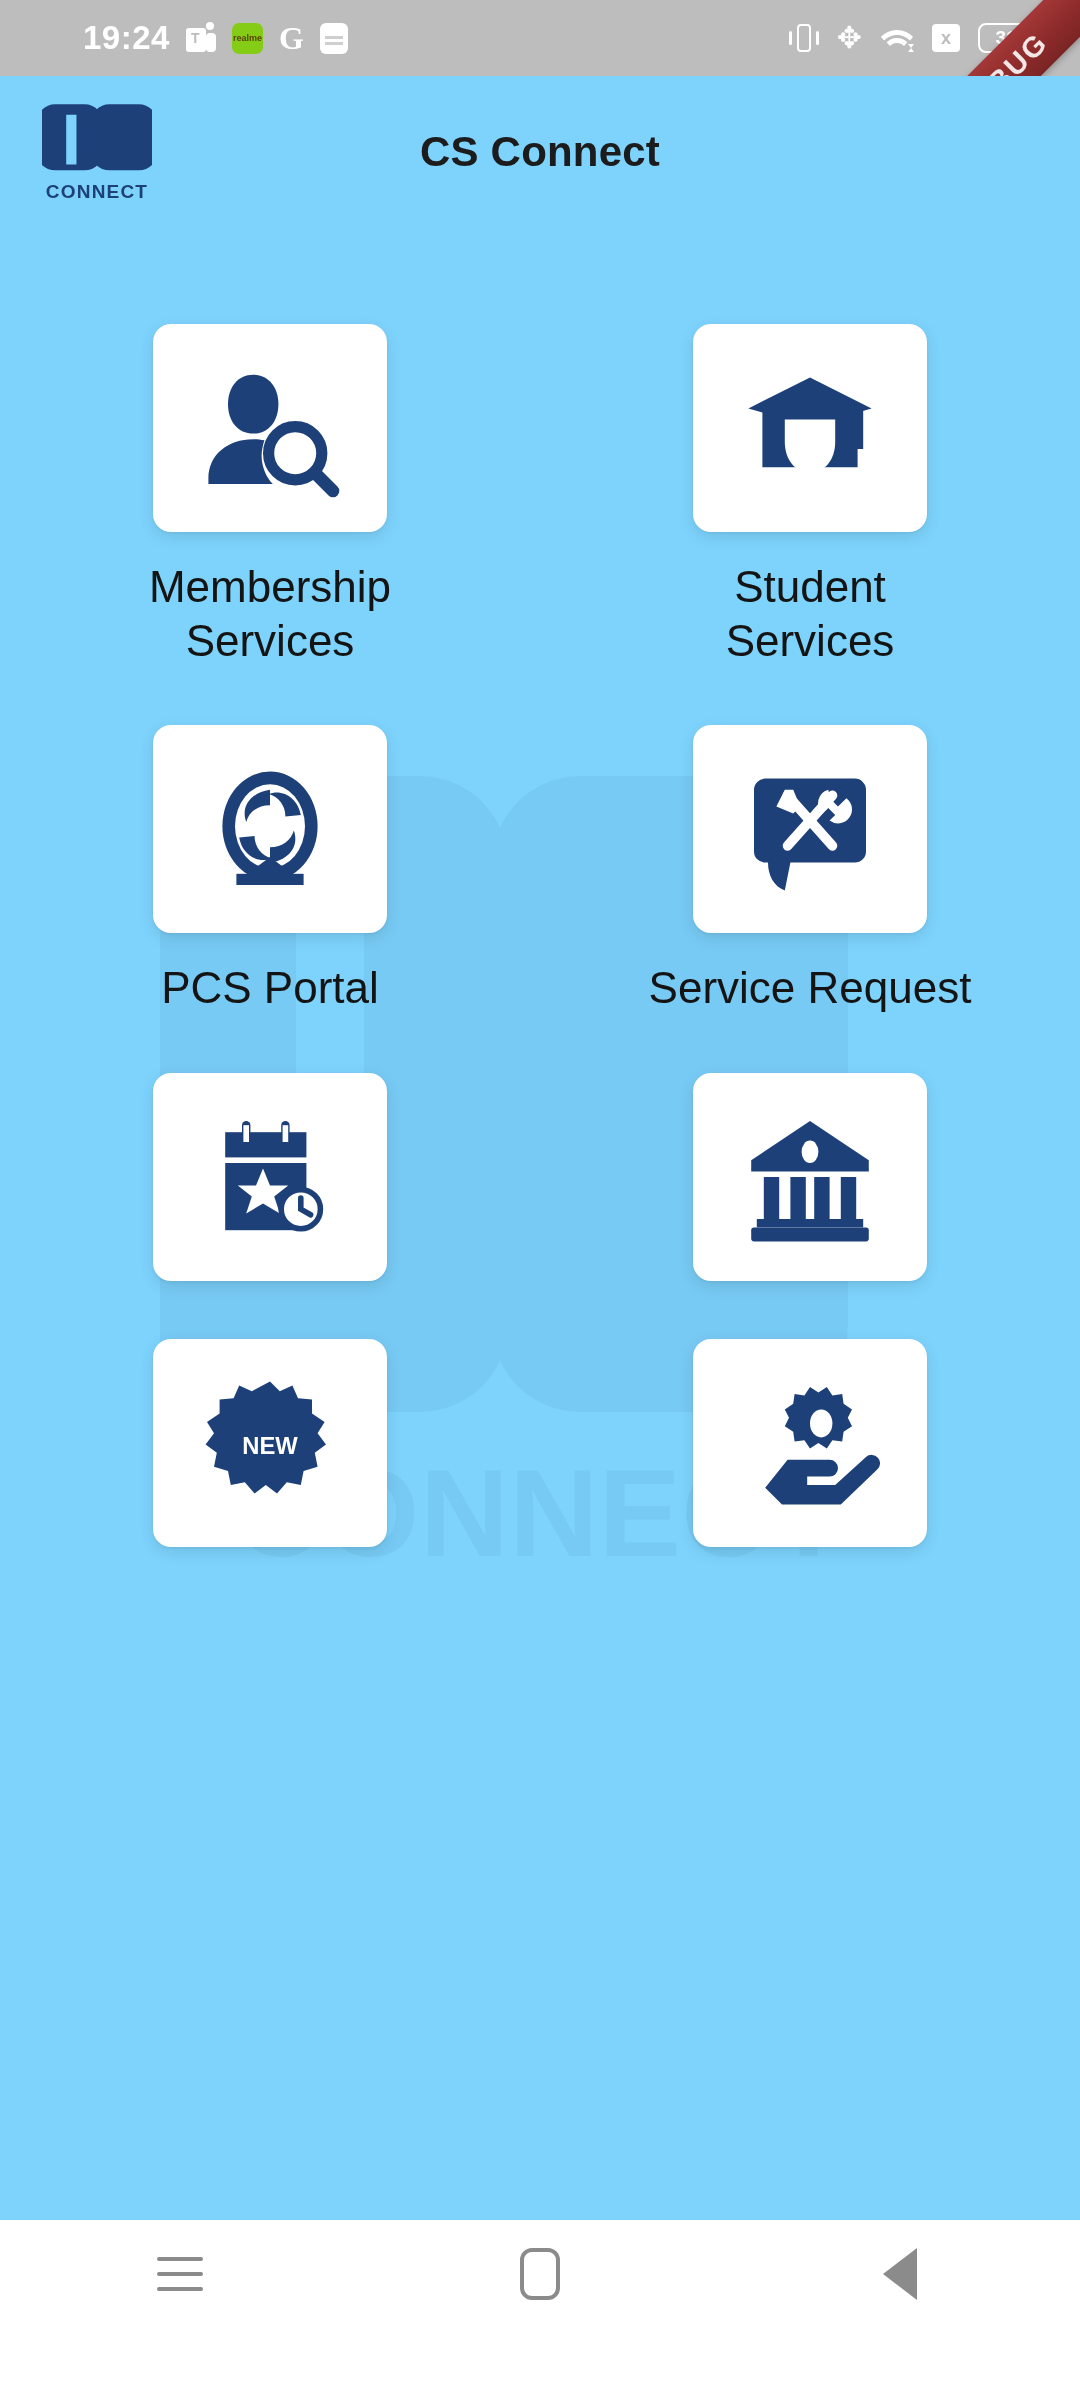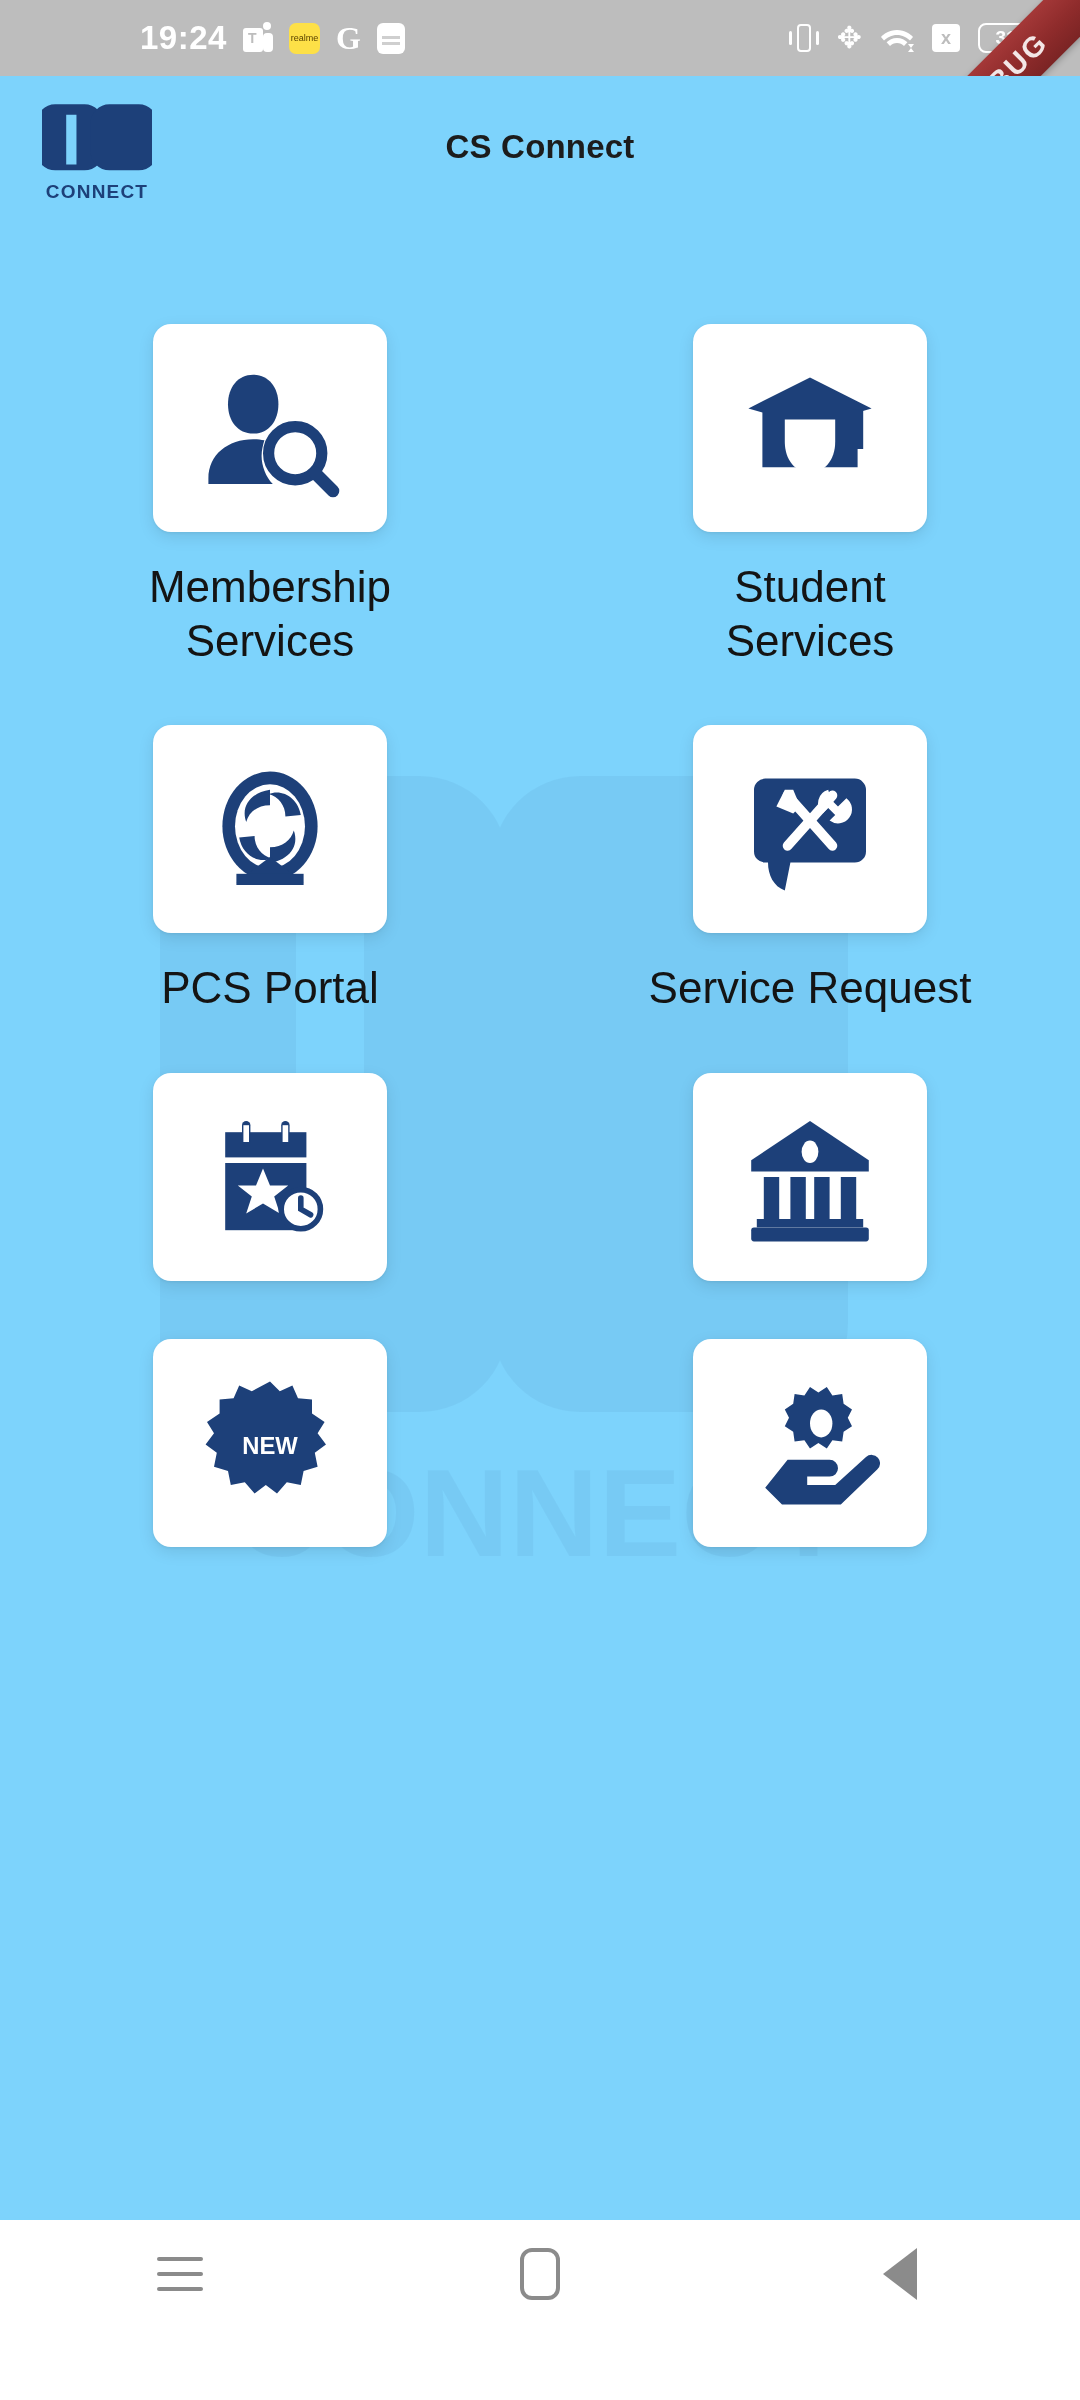--- a/index.html
+++ b/index.html
@@ -8,37 +8,37 @@
     font-family:"Liberation Sans", sans-serif;
     background:#ffffff;position:relative;
   }
 
   
   .statusbar{
     position:absolute;left:0;top:0;width:1080px;height:76px;
     background:#bdbdbd;display:flex;align-items:center;
     box-sizing:border-box;padding:0 26px;
   }
-  .sb-left{display:flex;align-items:center;gap:16px;flex:0 0 auto;margin-left:114px;}
+  .sb-left{display:flex;align-items:center;gap:16px;flex:0 0 auto;margin-left:57px;}
   .sb-clock{color:#ffffff;font-size:33px;font-weight:600;letter-spacing:.5px;}
   .sb-spacer{flex:1 1 auto;}
   .sb-right{display:flex;align-items:center;gap:18px;margin-right:20px;}
 
   .icn{display:inline-block;position:relative;}
 
   
   .ic-teams{width:30px;height:32px;}
   .ic-teams .tbox{position:absolute;left:0;top:6px;width:20px;height:24px;background:#fff;border-radius:3px;}
   .ic-teams .tbox:after{content:"T";position:absolute;left:5px;top:3px;font-size:14px;color:#bdbdbd;font-weight:700;line-height:1;}
   .ic-teams .tdot1{position:absolute;left:20px;top:0px;width:8px;height:8px;border-radius:50%;background:#fff;}
   .ic-teams .tdot2{position:absolute;left:20px;top:11px;width:10px;height:19px;border-radius:4px;background:#fff;}
 
   
-  .ic-realme{width:31px;height:31px;border-radius:7px;background:#fde047;
-    color:#5a4300;font-size:9px;font-weight:400;display:flex;align-items:center;justify-content:center;}
+  .ic-realme{width:31px;height:31px;border-radius:7px;background:#84cc16;
+    color:#5a4300;font-size:9px;font-weight:700;display:flex;align-items:center;justify-content:center;}
 
   
   .ic-google{color:#fff;font-size:32px;font-weight:600;line-height:1;font-family:"Liberation Serif",serif;}
 
   
   .ic-card{width:28px;height:31px;background:#fff;border-radius:6px;position:relative;}
   .ic-card:after{content:"";position:absolute;left:5px;top:13px;width:18px;height:3px;background:#cfcfcf;
     box-shadow:0 6px 0 #cfcfcf;}
 
   
@@ -80,21 +80,21 @@
 
   .appbar{position:relative;height:190px;}
   .brand{position:absolute;left:38px;top:22px;width:118px;text-align:center;}
   .brand-mark{width:110px;height:78px;}
   .brand-word{
     margin-top:1px;font-size:19px;font-weight:700;letter-spacing:1.2px;color:#1D4079;
     font-family:"Liberation Sans",sans-serif;
   }
   .appbar-title{
     position:absolute;left:0;right:0;top:52px;text-align:center;
-    font-size:33px;font-weight:700;color:#1c1c1c;letter-spacing:.2px;
+    font-size:42px;font-weight:700;color:#1c1c1c;letter-spacing:.2px;
   }
 
   
   .grid{
     position:absolute;left:0;top:190px;width:1080px;
     display:grid;grid-template-columns:1fr 1fr;
     column-gap:0;row-gap:0;
   }
   .cell{display:flex;flex-direction:column;align-items:center;padding-top:58px;}
   .tile{

